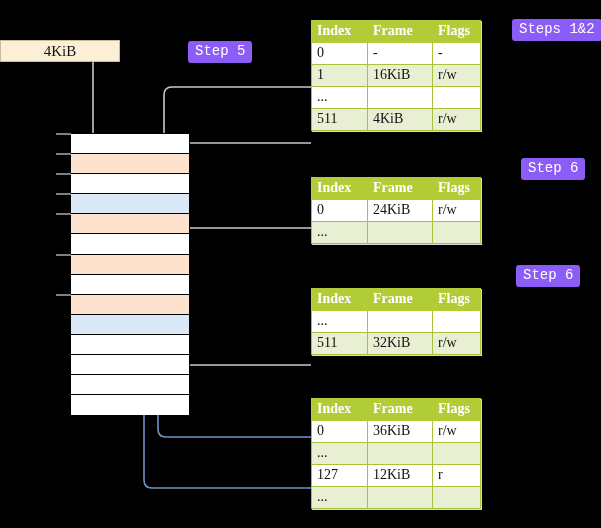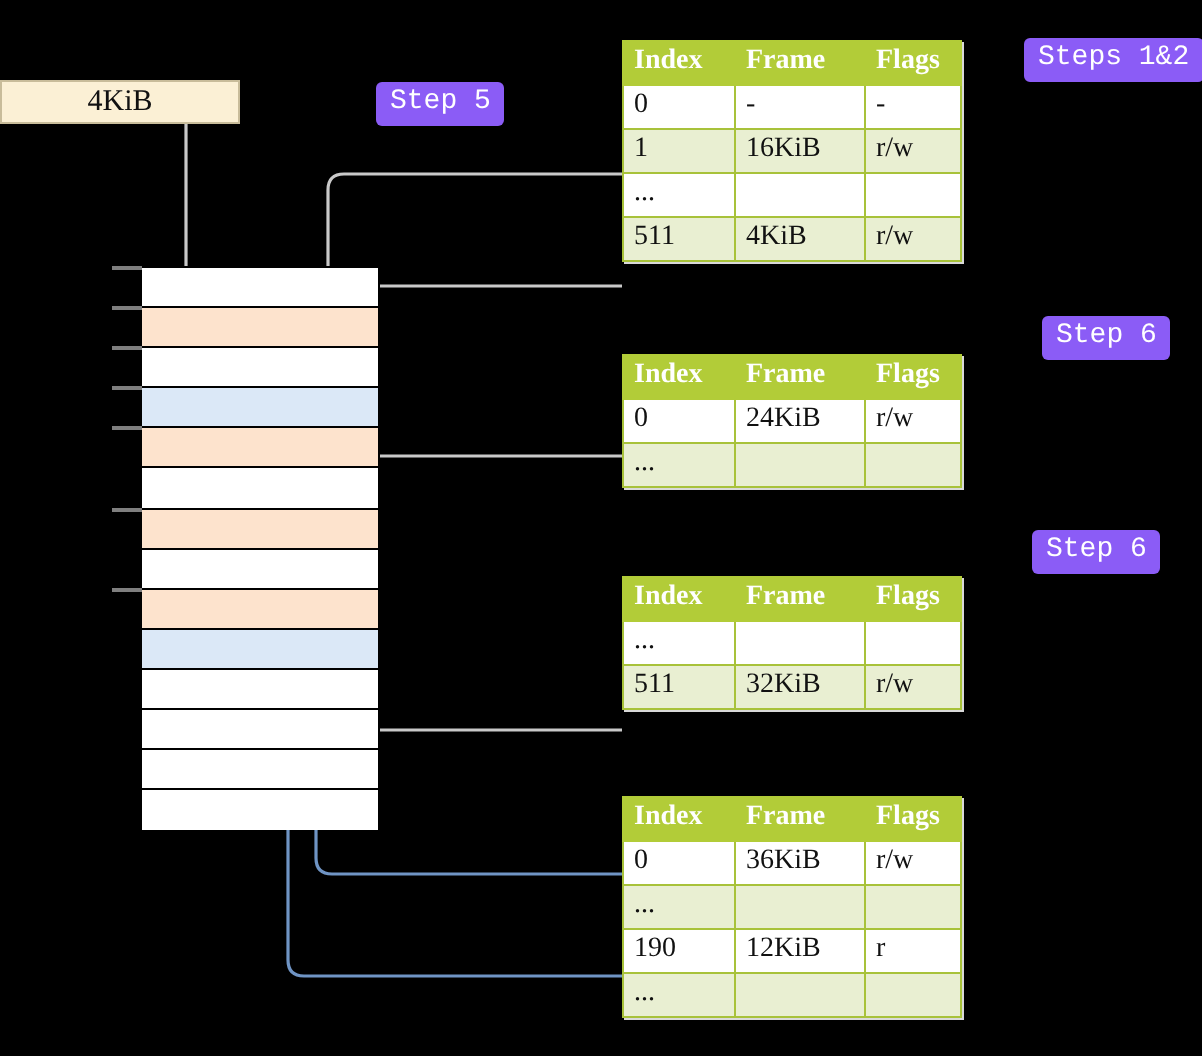--- a/index.html
+++ b/index.html
@@ -280,21 +280,21 @@
           <td class="col-index">0</td>
           <td class="col-frame">36KiB</td>
           <td class="col-flags">r/w</td>
         </tr>
         <tr class="alt">
           <td class="col-index">...</td>
           <td class="col-frame"></td>
           <td class="col-flags"></td>
         </tr>
         <tr>
-          <td class="col-index">190</td>
+          <td class="col-index">127</td>
           <td class="col-frame">12KiB</td>
           <td class="col-flags">r</td>
         </tr>
         <tr class="alt">
           <td class="col-index">...</td>
           <td class="col-frame"></td>
           <td class="col-flags"></td>
         </tr>
       </tbody>
   </table>

